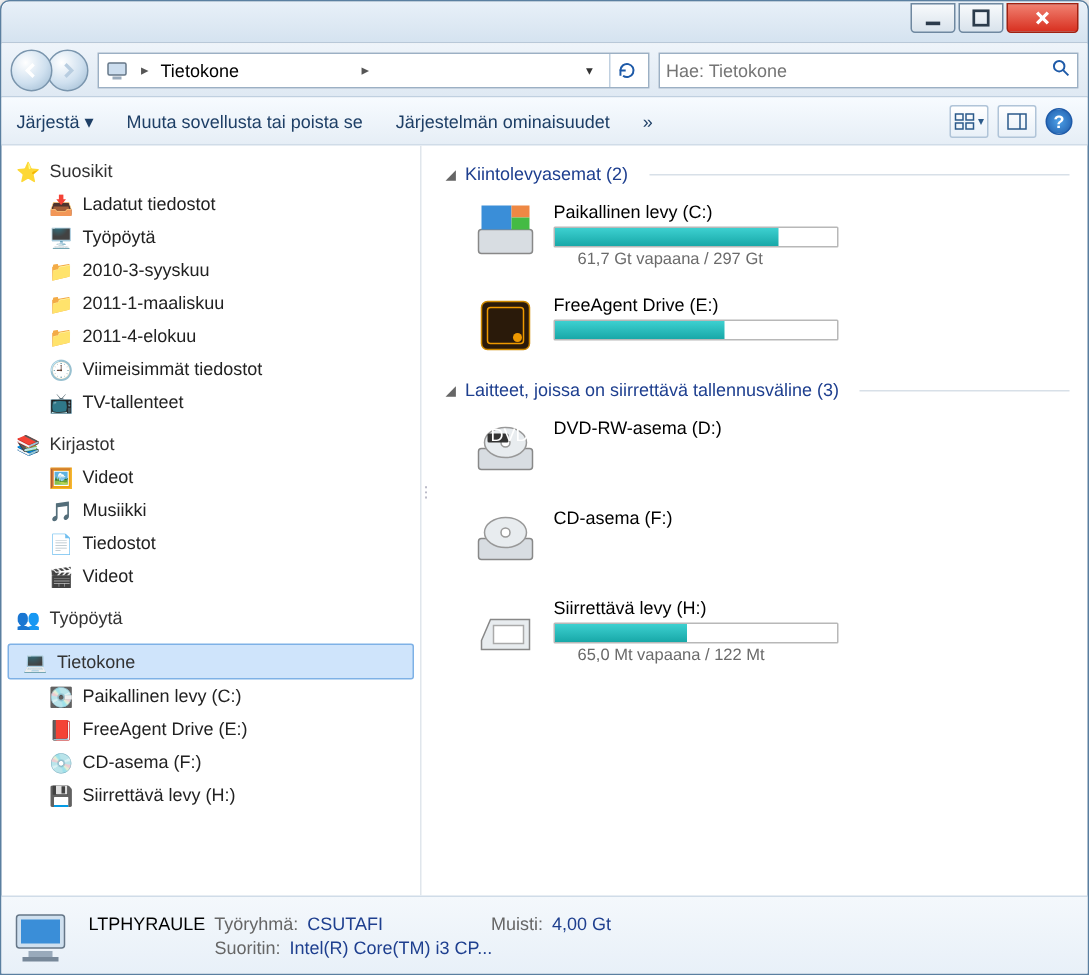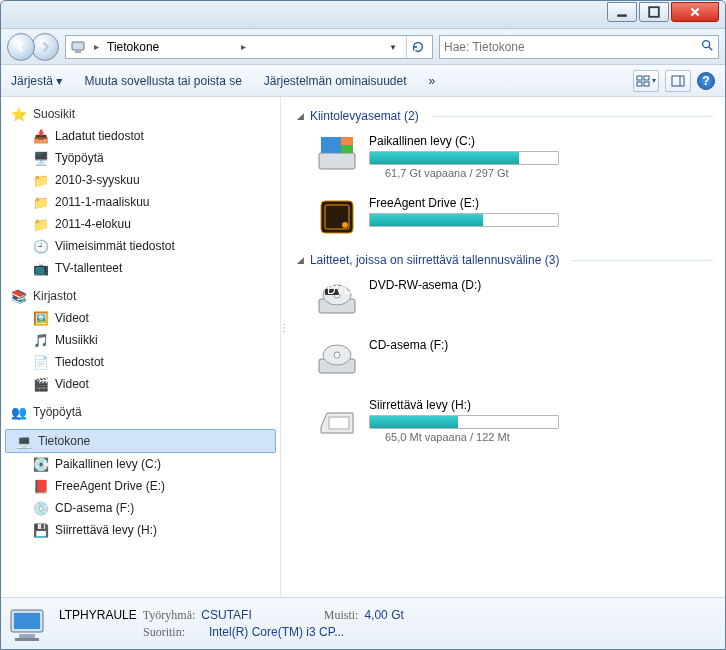--- a/index.html
+++ b/index.html
@@ -52,21 +52,21 @@
 .drive-icon { width:44px; height:44px; display:flex; align-items:center; justify-content:center;}
 .drive-info { flex:1; }
 .drive-name { color:#000; padding:1px 0;}
 .bar { width:190px; height:14px; border:1px solid #b8b8b8; background:#fff; border-radius:1px; overflow:hidden; margin:2px 0;}
 .bar-fill { height:100%; background:linear-gradient(#3dd0d0,#18a8a8);}
 .drive-sub { color:#6a6a6a; font-size:11px;margin-left:16px; }
 
 .status { height:52px; border-top:1px solid #d0dce8; background:linear-gradient(#f4f8fc,#e8f0f8); display:flex; align-items:center; padding:4px 4px; gap:10px;}
 .status-icon{ width:44px; height:44px; display:flex; align-items:center; justify-content:center;}
 .status-text{ display:grid; grid-template-columns:auto auto auto auto; column-gap:18px; row-gap:2px; color:#444;}
-.status-text .lbl{color:#666;font-family:Liberation Serif, serif;}
+.status-text .lbl{color:#666;}
 .status-text .val{color:#1e3f8f;}
 .status-text .name{color:#000; font-weight:500;}
 </style>
 </head>
 <body>
 
 <div class="window">
 
   <div class="titlebar">
     <div class="winbtn">
@@ -354,20 +354,20 @@
       </div>
     <div class="status-text" style="display: flex; flex-direction: column; gap: 2px;">
         <div style="grid-column: 1 / -1; display: flex; gap: 6px;">
           <span class="name">LTPHYRAULE</span> 
           <span class="lbl">Työryhmä:</span> 
           <span class="val">CSUTAFI</span>
           <span style="width:60px"></span>
           <span class="lbl">Muisti:</span> 
           <span class="val">4,00 Gt</span>
         </div>
-        <div style="grid-column: 1 / -1; display: flex; gap: 24px; padding-left: 84px;">
+        <div style="grid-column: 1 / -1; display: flex; gap: 6px; padding-left: 84px;">
           <span class="lbl">Suoritin:</span> 
           <span class="val">Intel(R) Core(TM) i3 CP...</span>
         </div>
       </div>
   </div>
 
 </div>
 
 </body></html>

